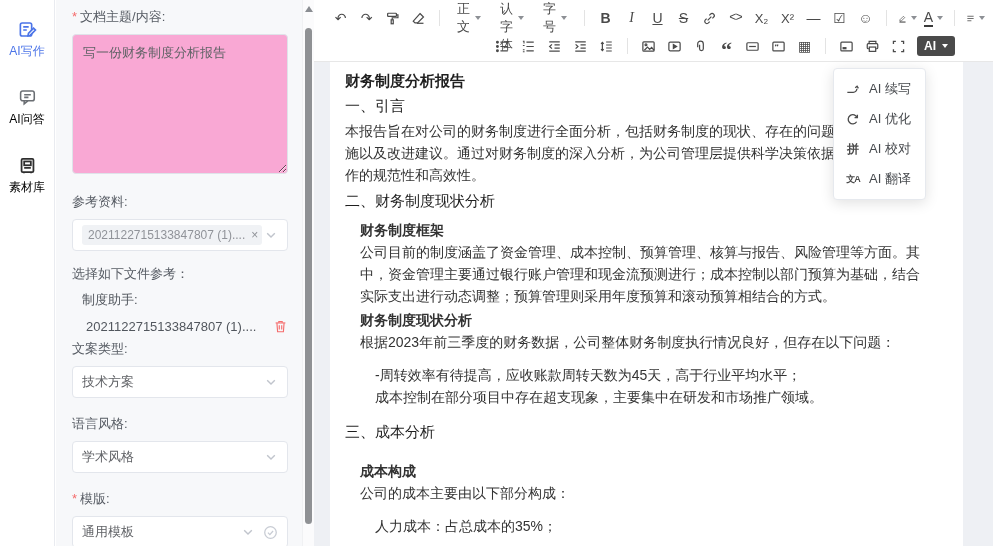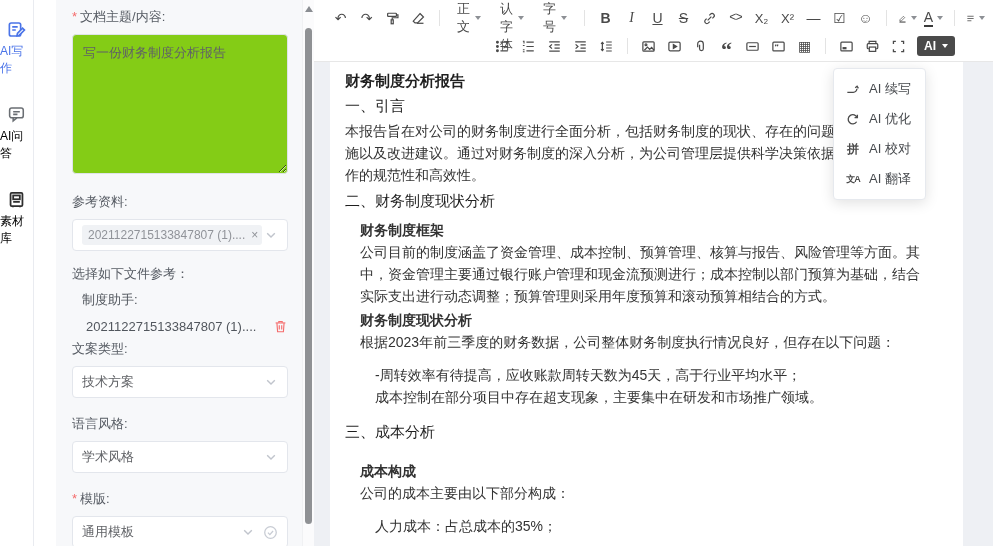--- a/index.html
+++ b/index.html
@@ -1,34 +1,34 @@
 <!DOCTYPE html>
 <html><head>
 <meta charset="utf-8">
 <style>
   * { margin:0; padding:0; box-sizing:border-box; }
   html,body { background:#fff; }
   body { font-family:"Liberation Sans","DejaVu Sans",sans-serif; }
   .app { position:relative; width:993px; height:546px; overflow:hidden; background:#fff; }
 
   
-  .rail { position:absolute; left:0; top:0; width:34px; height:100%; background:#fff;
+  .rail { position:absolute; left:0; top:0; width:55px; height:100%; background:#fff;
           border-right:1px solid #e9ebf0; display:flex; flex-direction:column; align-items:center;
           padding-top:20px; gap:28px; z-index:3; }
   .rail-item { display:flex; flex-direction:column; align-items:center; gap:4px; font-size:12px;
                color:#000000; cursor:pointer; }
   .rail-item.active { color:#4b74e8; }
 
   
   .form-panel { position:absolute; left:56px; top:0; width:246px; height:100%; background:#f7f8fa;
                 padding:8px 14px 0 16px; font-size:13px; color:#51565d; }
   .f-label { margin:14px 0 8px; color:#565b63; }
   .f-label:first-child { margin-top:0; }
   .star { color:#f56c6c; margin-right:3px; }
-  .f-textarea { width:100%; height:140px; background:#84cc16; border:1px solid #dfe3e9; border-radius:4px;
+  .f-textarea { width:100%; height:140px; background:#f9a8d4; border:1px solid #dfe3e9; border-radius:4px;
                 padding:8px 10px; font-size:13px; color:#606266; resize:vertical;
                 font-family:"Liberation Sans","DejaVu Sans",sans-serif; line-height:19px; }
   .f-select { height:32px; background:#fff; border:1px solid #e3e6ec; border-radius:4px;
               display:flex; align-items:center; padding:0 9px; color:#606266; cursor:pointer; }
   .f-select .grow { flex:1; }
   .tag { background:#f0f2f5; border-radius:3px; padding:3px 6px; font-size:12px; color:#909399;
          display:inline-flex; align-items:center; gap:6px; max-width:180px; white-space:nowrap; }
   .tag .x { color:#909399; font-size:12px; cursor:pointer; }
   .file-block { margin:2px 0 0 10px; }
   .file-name-row { display:flex; align-items:center; margin:10px 0 4px 14px; }

